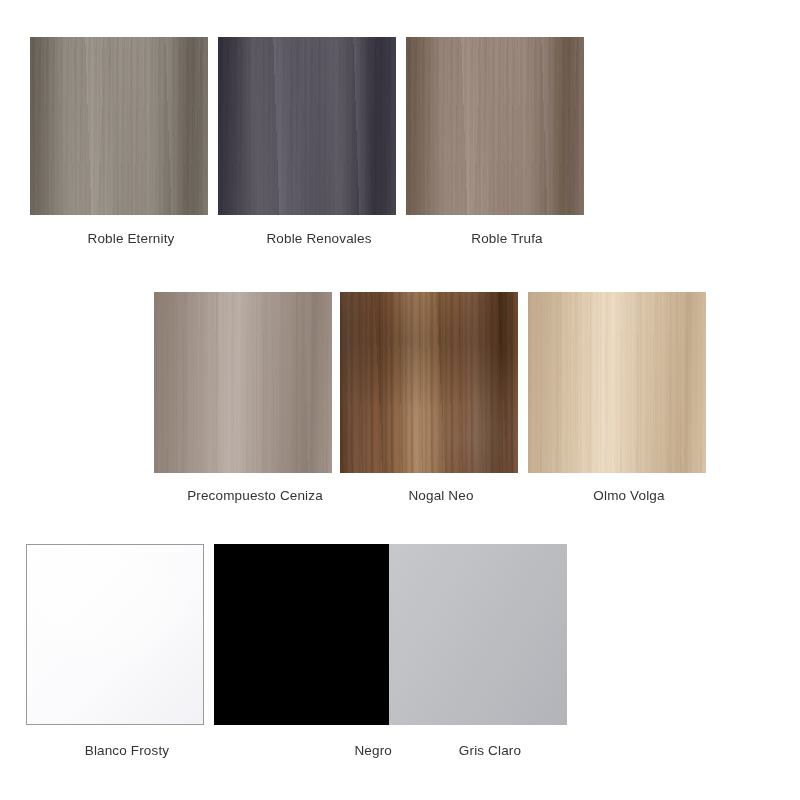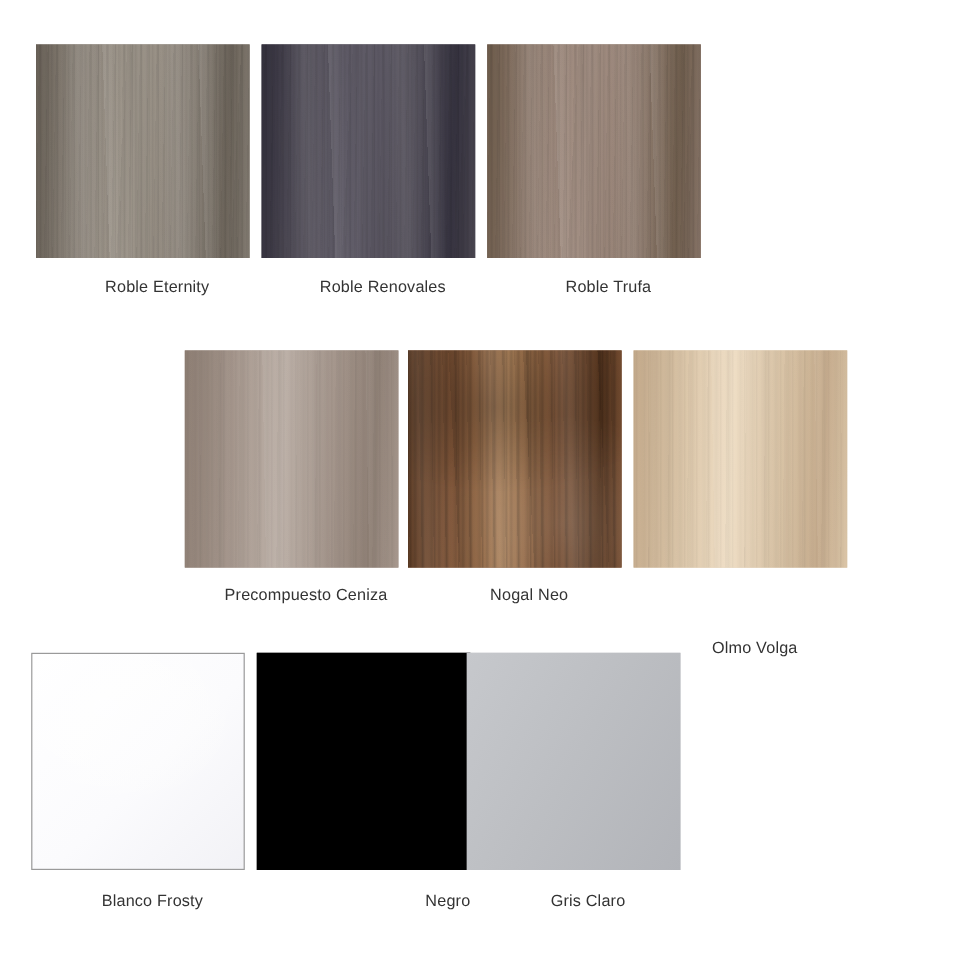--- a/index.html
+++ b/index.html
@@ -205,21 +205,21 @@
     </div>
   <div class="swatch-row" id="row-2" style="padding-left: 126px; gap: 10px;">
       <div class="swatch-cell row2" style="width: 204px; padding-left: 30px;">
         <div class="swatch-tile grain grain-soft" title="Precompuesto Ceniza" style="width: 178px; height: 181px; background-color: rgb(168, 153, 143); background-image: linear-gradient(92deg, rgb(141, 126, 115) 0%, rgb(168, 153, 143) 22%, rgb(188, 176, 167) 46%, rgb(168, 153, 143) 68%, rgb(141, 126, 115) 88%, rgb(168, 153, 143) 100%);"></div>
         <div class="swatch-label">Precompuesto Ceniza</div>
       </div>
       <div class="swatch-cell row2" style="width: 178px;">
         <div class="swatch-tile grain grain-strong" title="Nogal Neo" style="width: 178px; height: 181px; background-color: rgb(125, 83, 54); background-image: linear-gradient(92deg, rgb(87, 54, 31) 0%, rgb(125, 83, 54) 22%, rgb(165, 122, 82) 46%, rgb(125, 83, 54) 68%, rgb(87, 54, 31) 88%, rgb(125, 83, 54) 100%);"></div>
         <div class="swatch-label">Nogal Neo</div>
       </div>
-      <div class="swatch-cell row2" style="width: 178px; gap: 44px;">
+      <div class="swatch-cell row2" style="width: 178px;">
         <div class="swatch-tile grain grain-soft" title="Olmo Volga" style="width: 178px; height: 181px; background-color: rgb(221, 199, 169); background-image: linear-gradient(92deg, rgb(196, 170, 139) 0%, rgb(221, 199, 169) 22%, rgb(238, 221, 196) 46%, rgb(221, 199, 169) 68%, rgb(196, 170, 139) 88%, rgb(221, 199, 169) 100%);"></div>
         <div class="swatch-label">Olmo Volga</div>
       </div>
     </div>
   <div class="swatch-row" id="row-3" style="padding-left: 26px; gap: 10px;">
       <div class="swatch-cell row3" style="width: 178px;">
         <div class="swatch-tile sheen" title="Blanco Frosty" style="width: 178px; height: 181px; background-color: rgb(251, 251, 253); background-image: linear-gradient(135deg, rgb(255, 255, 255) 0%, rgb(251, 251, 253) 55%, rgb(242, 242, 246) 100%); border: 1.5px solid rgb(154, 154, 154);"></div>
         <div class="swatch-label">Blanco Frosty</div>
       </div>
       <div class="swatch-cell row3" style="width: 178px; align-items: flex-end;">

